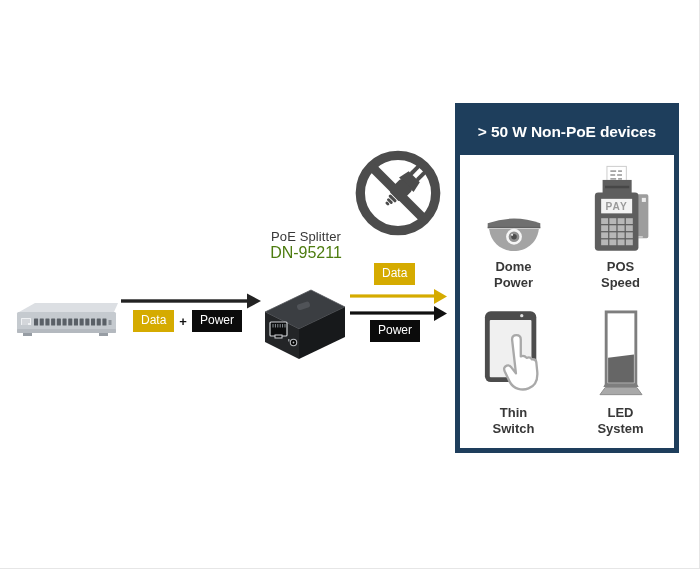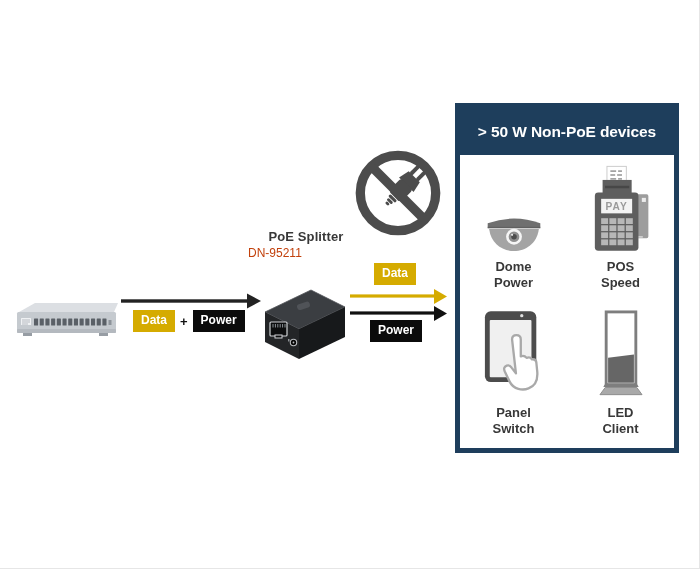--- a/index.html
+++ b/index.html
@@ -2,24 +2,24 @@
 <html style="--yellow: #d5ab00; --navy: #1e3e5c; --ink: #0b0b0b; --label: #383838;"><head>
 <meta charset="utf-8">
 <style>
   html,body{margin:0;padding:0;background:#fff;}
   .canvas{
     position:relative;width:700px;height:569px;background:#fff;
     font-family:"Liberation Sans",sans-serif;overflow:hidden;box-sizing:border-box;
     border-right:1px solid #e6e6e6;border-bottom:1px solid #e6e6e6;
   }
   .abs{position:absolute;}
-  .lbl{font-weight:700;font-size:13px;color:var(--label,#383838);text-align:center;line-height:16px;letter-spacing:.1px;}
-  .sublbl{font-weight:400;font-size:12px;color:#c2410c;text-align:left;line-height:14px;}
+  .lbl{font-weight:400;font-size:13px;color:var(--label,#383838);text-align:center;line-height:16px;letter-spacing:.1px;}
+  .sublbl{font-weight:400;font-size:16px;color:#4d7c0f;text-align:center;line-height:14px;}
   .badges{display:flex;align-items:center;gap:4px;}
-  .badge{display:inline-block;font-weight:700;font-size:12px;line-height:13px;color:#fff;padding:4px 8px 5px;white-space:nowrap;}
+  .badge{display:inline-block;font-weight:400;font-size:12px;line-height:13px;color:#fff;padding:4px 8px 5px;white-space:nowrap;}
   .badge.yellow{background:var(--yellow,#d5ab00);}
   .badge.black{background:var(--ink,#0b0b0b);}
   .plus{font-weight:700;font-size:13px;color:#111;padding:0 1px;}
   .panel{
     left:455px;top:103px;width:224px;height:350px;background:#fff;
     border:5px solid var(--navy,#1e3e5c);box-sizing:border-box;
   }
   .panel-header{
     height:47px;background:var(--navy,#1e3e5c);display:flex;align-items:center;justify-content:center;
   }
@@ -206,33 +206,33 @@
       </div>
 
       <div class="dev-cell">
         <svg class="dev-icon" width="64" height="90" viewBox="0 0 66 92">
           <rect x="3" y="2" width="53" height="73" rx="6" fill="#4c4c4c"></rect>
           <rect x="8" y="11" width="43" height="59" rx="1" fill="#f0f0f0"></rect>
           <circle cx="41" cy="6.5" r="1.7" fill="#e0e0e0"></circle>
           <path d="M31 31 q0 -4.5 4.5 -4.5 q4.5 0 4.5 4.5 l0 17.5 q3.5 -1.5 6 1.5 q3.5 -1.5 5.5 1.5 q4 -0.5 4.5 3 l1 10 q1 13 -9 17 q-5 2 -10.5 0.5 q-6 -1.5 -9 -7.5 l-5 -10.5 q-2 -4.5 2 -6 q3 -1 5 2 l4.5 6 z" fill="#ffffff" stroke="#a9a9a9" stroke-width="2.4" stroke-linejoin="round"></path>
         </svg>
         <div class="dev-label">
-          <span>Panel</span>
+          <span>Thin</span>
           <span>Switch</span>
         </div>
       </div>
 
       <div class="dev-cell">
         <svg class="dev-icon" width="44" height="90" viewBox="0 0 46 92">
           <rect x="7.5" y="2" width="31" height="76" fill="#ffffff" stroke="#7e7e7e" stroke-width="3"></rect>
           <polygon points="9.5,50 36.5,46.5 36.5,76 9.5,76" fill="#666666"></polygon>
           <polygon points="6,78 40,78 41.5,80.5 4.5,80.5" fill="#7e7e7e"></polygon>
           <polygon points="1,88.5 45,88.5 39.5,81 6.5,81" fill="#a9a9a9" stroke="#8a8a8a" stroke-width="1"></polygon>
         </svg>
         <div class="dev-label">
           <span>LED</span>
-          <span>Client</span>
+          <span>System</span>
         </div>
       </div>
 
     </div>
   </div>
 </div>
 
 </body></html>

